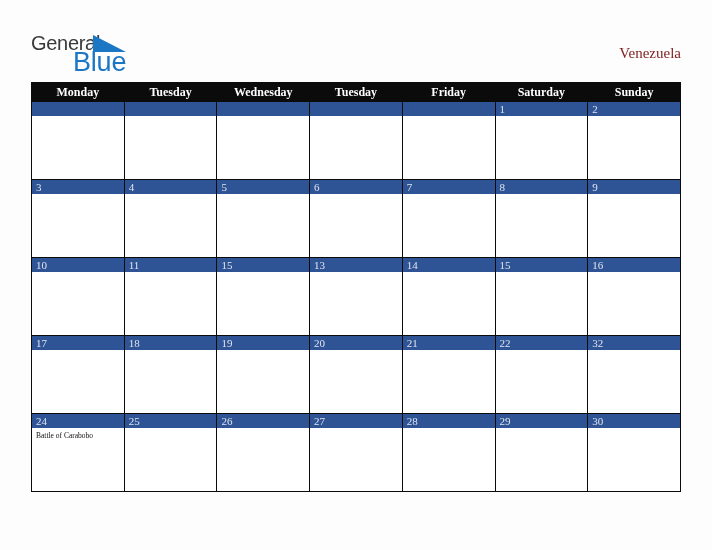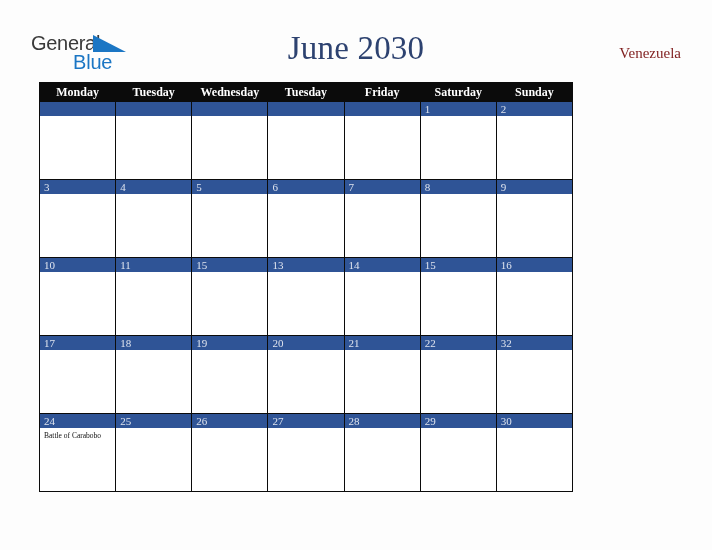--- a/index.html
+++ b/index.html
@@ -48,21 +48,21 @@
     left: 62px;
     top: 2px;
     width: 33px;
     height: 17px;
   }
   #logo-blue {
     position: absolute;
     left: 42px;
     top: 19px;
     font-family: "Liberation Sans", sans-serif;
-    font-size: 20px;
+    font-size: 27px;
     color: #1b76c4;
     letter-spacing: -0.2px;
     line-height: 20px;
     white-space: nowrap;
   }
 
   
   #month-title {
     position: absolute;
     left: 0;
@@ -83,23 +83,23 @@
     font-family: "Liberation Serif", serif;
     font-size: 15px;
     color: #7f1d1d;
     line-height: 18px;
     white-space: nowrap;
   }
 
   
   #calendar {
     position: absolute;
-    left: 39px;
+    left: 31px;
     top: 82px;
-    width: 534px;
+    width: 650px;
     border-collapse: collapse;
     table-layout: fixed;
   }
   #calendar th,
   #calendar td {
     padding: 0;
     margin: 0;
   }
 
   .weekday-cell {
@@ -163,21 +163,20 @@
   <div id="logo">
     <div id="logo-general">General</div>
     <div id="logo-mark">
       <svg width="33" height="17" viewBox="0 0 33 17" xmlns="http://www.w3.org/2000/svg">
         <polygon points="0,0 33,17 0,17" fill="#1b76c4"></polygon>
       </svg>
     </div>
     <div id="logo-blue">Blue</div>
   </div>
 
-  <div id="month-title">June 2030</div>
   <div id="country-label">Venezuela</div>
 
 </div>
 
 <table id="calendar">
   <thead>
     <tr id="weekday-row">
         <th class="weekday-cell">Monday</th>
         <th class="weekday-cell">Tuesday</th>
         <th class="weekday-cell">Wednesday</th>

